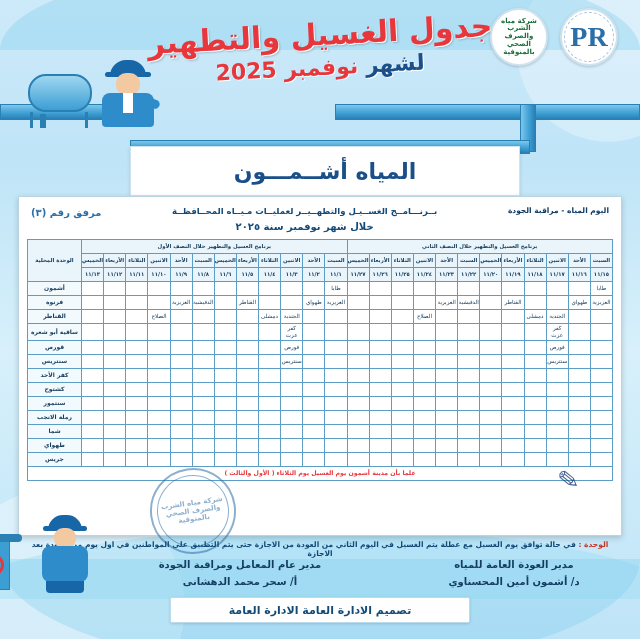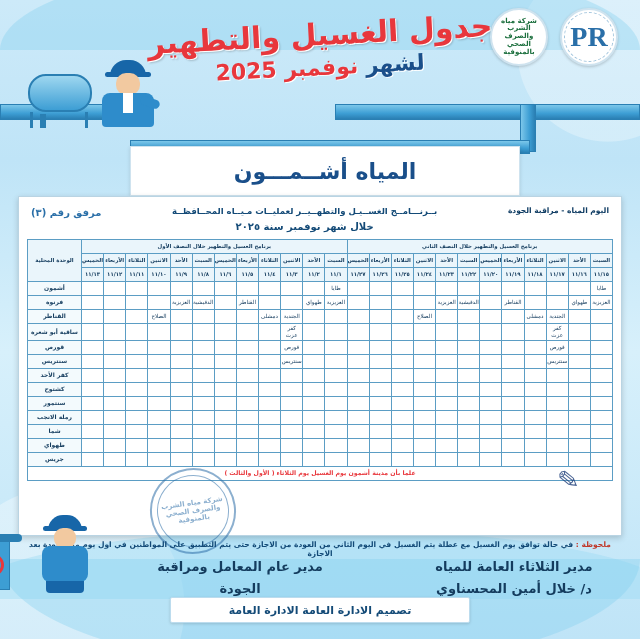--- a/index.html
+++ b/index.html
@@ -154,21 +154,21 @@
 
   
   .note {
     position:absolute; top:540px; left:18px; width:604px;
     font-size:7.5px; color:#134a77; font-weight:bold; text-align:center;
   }
   .note .red { color:#c0392b; }
 
   .sig {
     position:absolute; top:556px; width:200px; text-align:center;
-    font-size:13px; color:#143c5e; font-weight:bold; line-height:1.7;
+    font-size:10px; color:#143c5e; font-weight:bold; line-height:1.7;
   }
   .sig.right { right:26px; }
   .sig.left  { left:140px; }
   .stamp {
     position:absolute; left:150px; top:468px; width:86px; height:86px;
     border:2px solid #2f6fa8; border-radius:50%; opacity:.55;
     display:flex; align-items:center; justify-content:center;
     color:#2f6fa8; font-size:7px; font-weight:bold; text-align:center;
     transform:rotate(-8deg);
   }
@@ -670,30 +670,31 @@
       </tbody>
   </table>
 </div>
 
 <div class="stamp">
   <span>شركة مياه الشرب والصرف الصحي بالمنوفية</span>
 </div>
 <div class="sign-scribble">✎</div>
 
 <div class="note">
-  <span class="red">ملحوظة :</span>
+  <span class="red">الوحدة :</span>
   <span>في حالة توافق يوم الغسيل مع عطلة يتم الغسيل في اليوم الثاني من العودة من الاجازة حتى يتم التطبيق على المواطنين في اول يوم من العودة بعد الاجازة</span>
 </div>
 
 <div class="sig right">
-  <div>مدير الثلاثاء العامة للمياه</div>
-  <div>د/ خلال أمين المحسناوي</div>
+  <div>مدير العودة العامة للمياه</div>
+  <div>د/ أشمون أمين المحسناوي</div>
 </div>
 <div class="sig left">
   <div>مدير عام المعامل ومراقبة الجودة</div>
+  <div>أ/ سحر محمد الدهشانى</div>
 </div>
 
 <div class="valve">
   <div class="vpipe"></div>
   <div class="vtop"></div>
   <div class="vwheel"></div>
 </div>
 <div class="worker2">
   <div class="w2-hat"></div>
   <div class="w2-face"></div>

